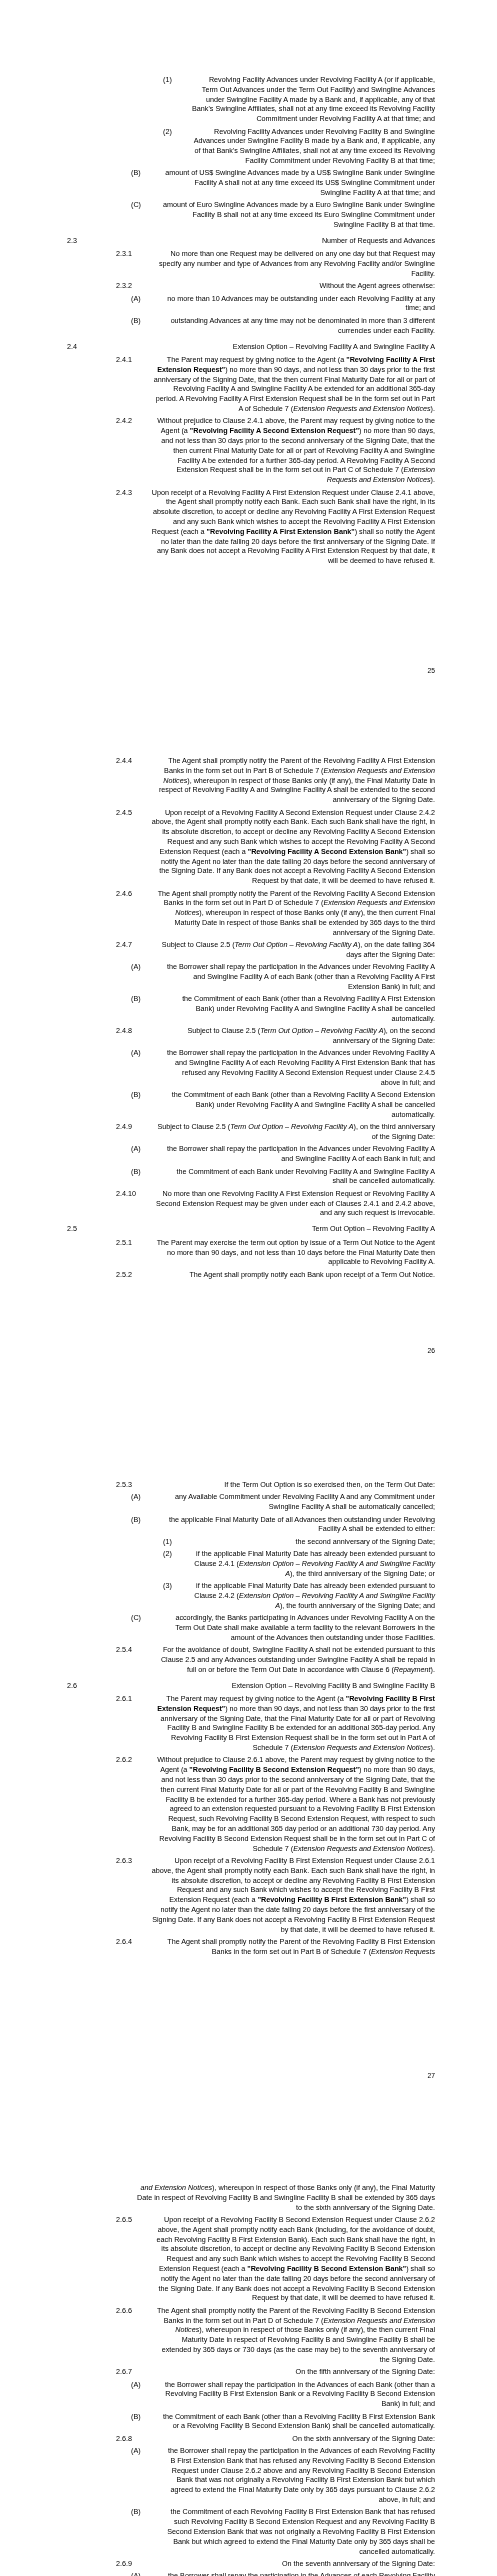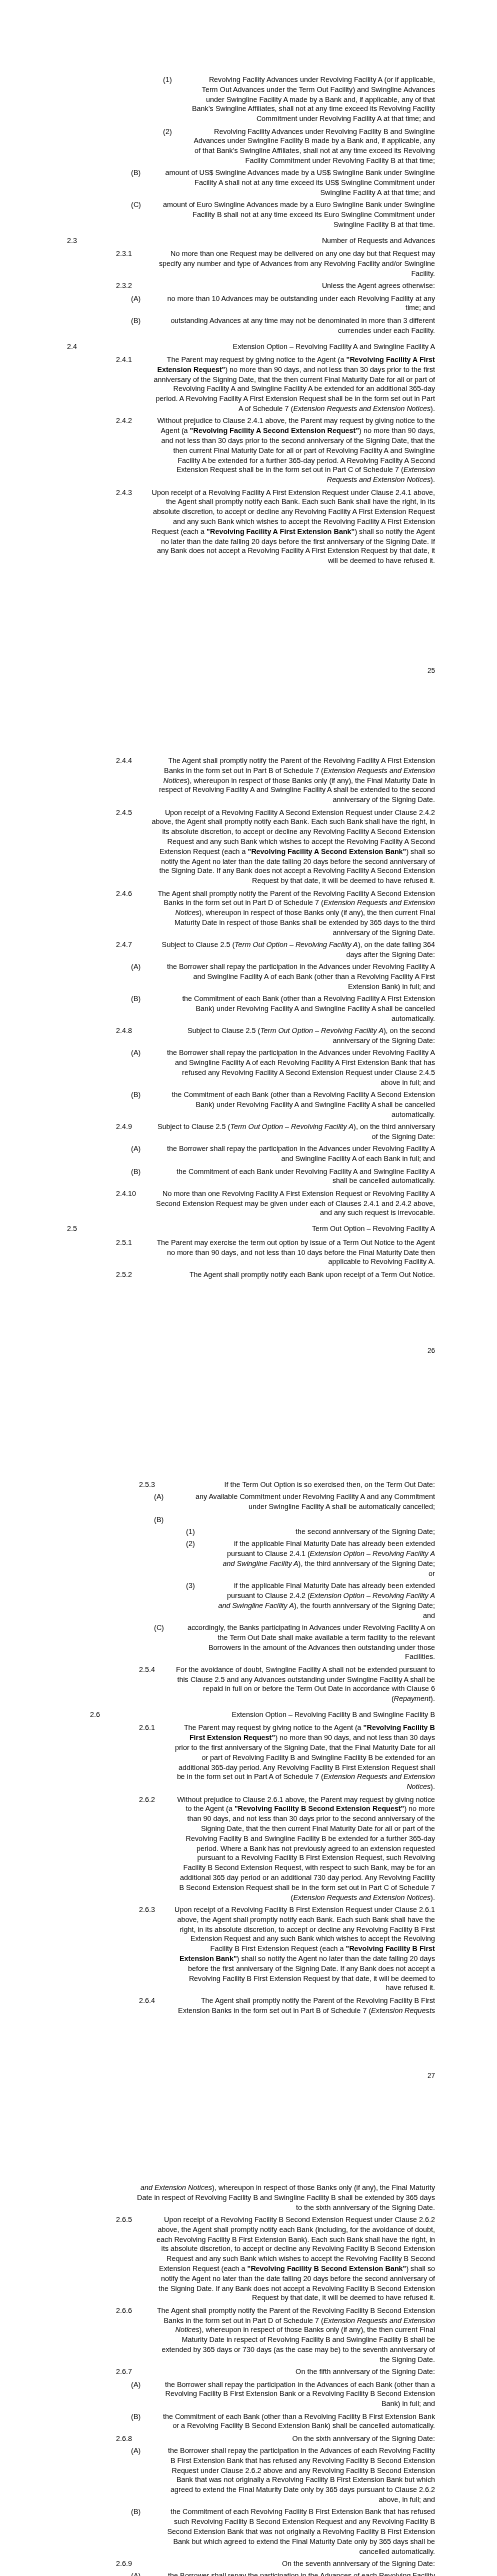--- a/index.html
+++ b/index.html
@@ -6,21 +6,21 @@
   body{font-family:"Liberation Sans","DejaVu Sans",sans-serif;font-size:7.2px;line-height:9.8px;color:#000;}
   .doc{position:relative;width:497px;height:2813px;background:#ffffff;overflow:hidden;}
   .page{position:absolute;left:0;width:497px;background:#ffffff;}
   .p1{top:0;height:698px;}
   .p2{top:676px;height:703px;}
   .p3{top:1401px;height:706px;}
   .p4{top:2107px;height:706px;}
   .content{position:absolute;left:0;right:0;}
   .p1 .content{top:75px;}
   .p2 .content{top:80px;}
-  .p3 .content{top:79px;padding-left:23px;}
+  .p3 .content{top:79px;}
   .p4 .content{top:76px;}
   .pageno{position:absolute;right:62px;font-size:6.7px;color:#000;}
   .p1 .pageno{top:666px;}
   .p2 .pageno{top:670px;}
   .p3 .pageno{top:670px;}
   .row{display:grid;margin-right:62px;margin-bottom:2.6px;}
   .row .num{display:block;}
   .row .body{display:block;text-align:right;}
   .heading{margin-left:67px;grid-template-columns:29px 1fr;font-weight:400;margin-top:6.2px;margin-bottom:3.6px;}
   .clause{margin-left:116px;grid-template-columns:35px 1fr;}
@@ -55,21 +55,21 @@
         <div class="row heading">
           <span class="num">2.3</span>
           <div class="body"><span>Number of Requests and Advances</span></div>
         </div>
         <div class="row clause">
           <span class="num">2.3.1</span>
           <div class="body"><span>No more than one Request may be delivered on any one day but that Request may specify any number and type of Advances from any Revolving Facility and/or Swingline Facility.</span></div>
         </div>
         <div class="row clause">
           <span class="num">2.3.2</span>
-          <div class="body"><span>Unless the Agent agrees otherwise:</span></div>
+          <div class="body"><span>Without the Agent agrees otherwise:</span></div>
         </div>
         <div class="row sub">
           <span class="num">(A)</span>
           <div class="body"><span>no more than 10 Advances may be outstanding under each Revolving Facility at any time; and</span></div>
         </div>
         <div class="row sub">
           <span class="num">(B)</span>
           <div class="body"><span>outstanding Advances at any time may not be denominated in more than 3 different currencies under each Facility.</span></div>
         </div>
         <div class="row heading">
@@ -165,20 +165,21 @@
         <div class="row clause">
           <span class="num">2.5.3</span>
           <div class="body"><span>If the Term Out Option is so exercised then, on the Term Out Date:</span></div>
         </div>
         <div class="row sub">
           <span class="num">(A)</span>
           <div class="body"><span>any Available Commitment under Revolving Facility A and any Commitment under Swingline Facility A shall be automatically cancelled;</span></div>
         </div>
         <div class="row sub">
           <span class="num">(B)</span>
+          <div class="body"><span>the applicable Final Maturity Date of all Advances then outstanding under Revolving Facility A shall be extended to either:</span></div>
         </div>
         <div class="row subsub">
           <span class="num">(1)</span>
           <div class="body"><span>the second anniversary of the Signing Date;</span></div>
         </div>
         <div class="row subsub">
           <span class="num">(2)</span>
           <div class="body"><span>if the applicable Final Maturity Date has already been extended pursuant to Clause 2.4.1 (</span><span class="i">Extension Option – Revolving Facility A and Swingline Facility A</span><span>), the third anniversary of the Signing Date; or</span></div>
         </div>
         <div class="row subsub">

